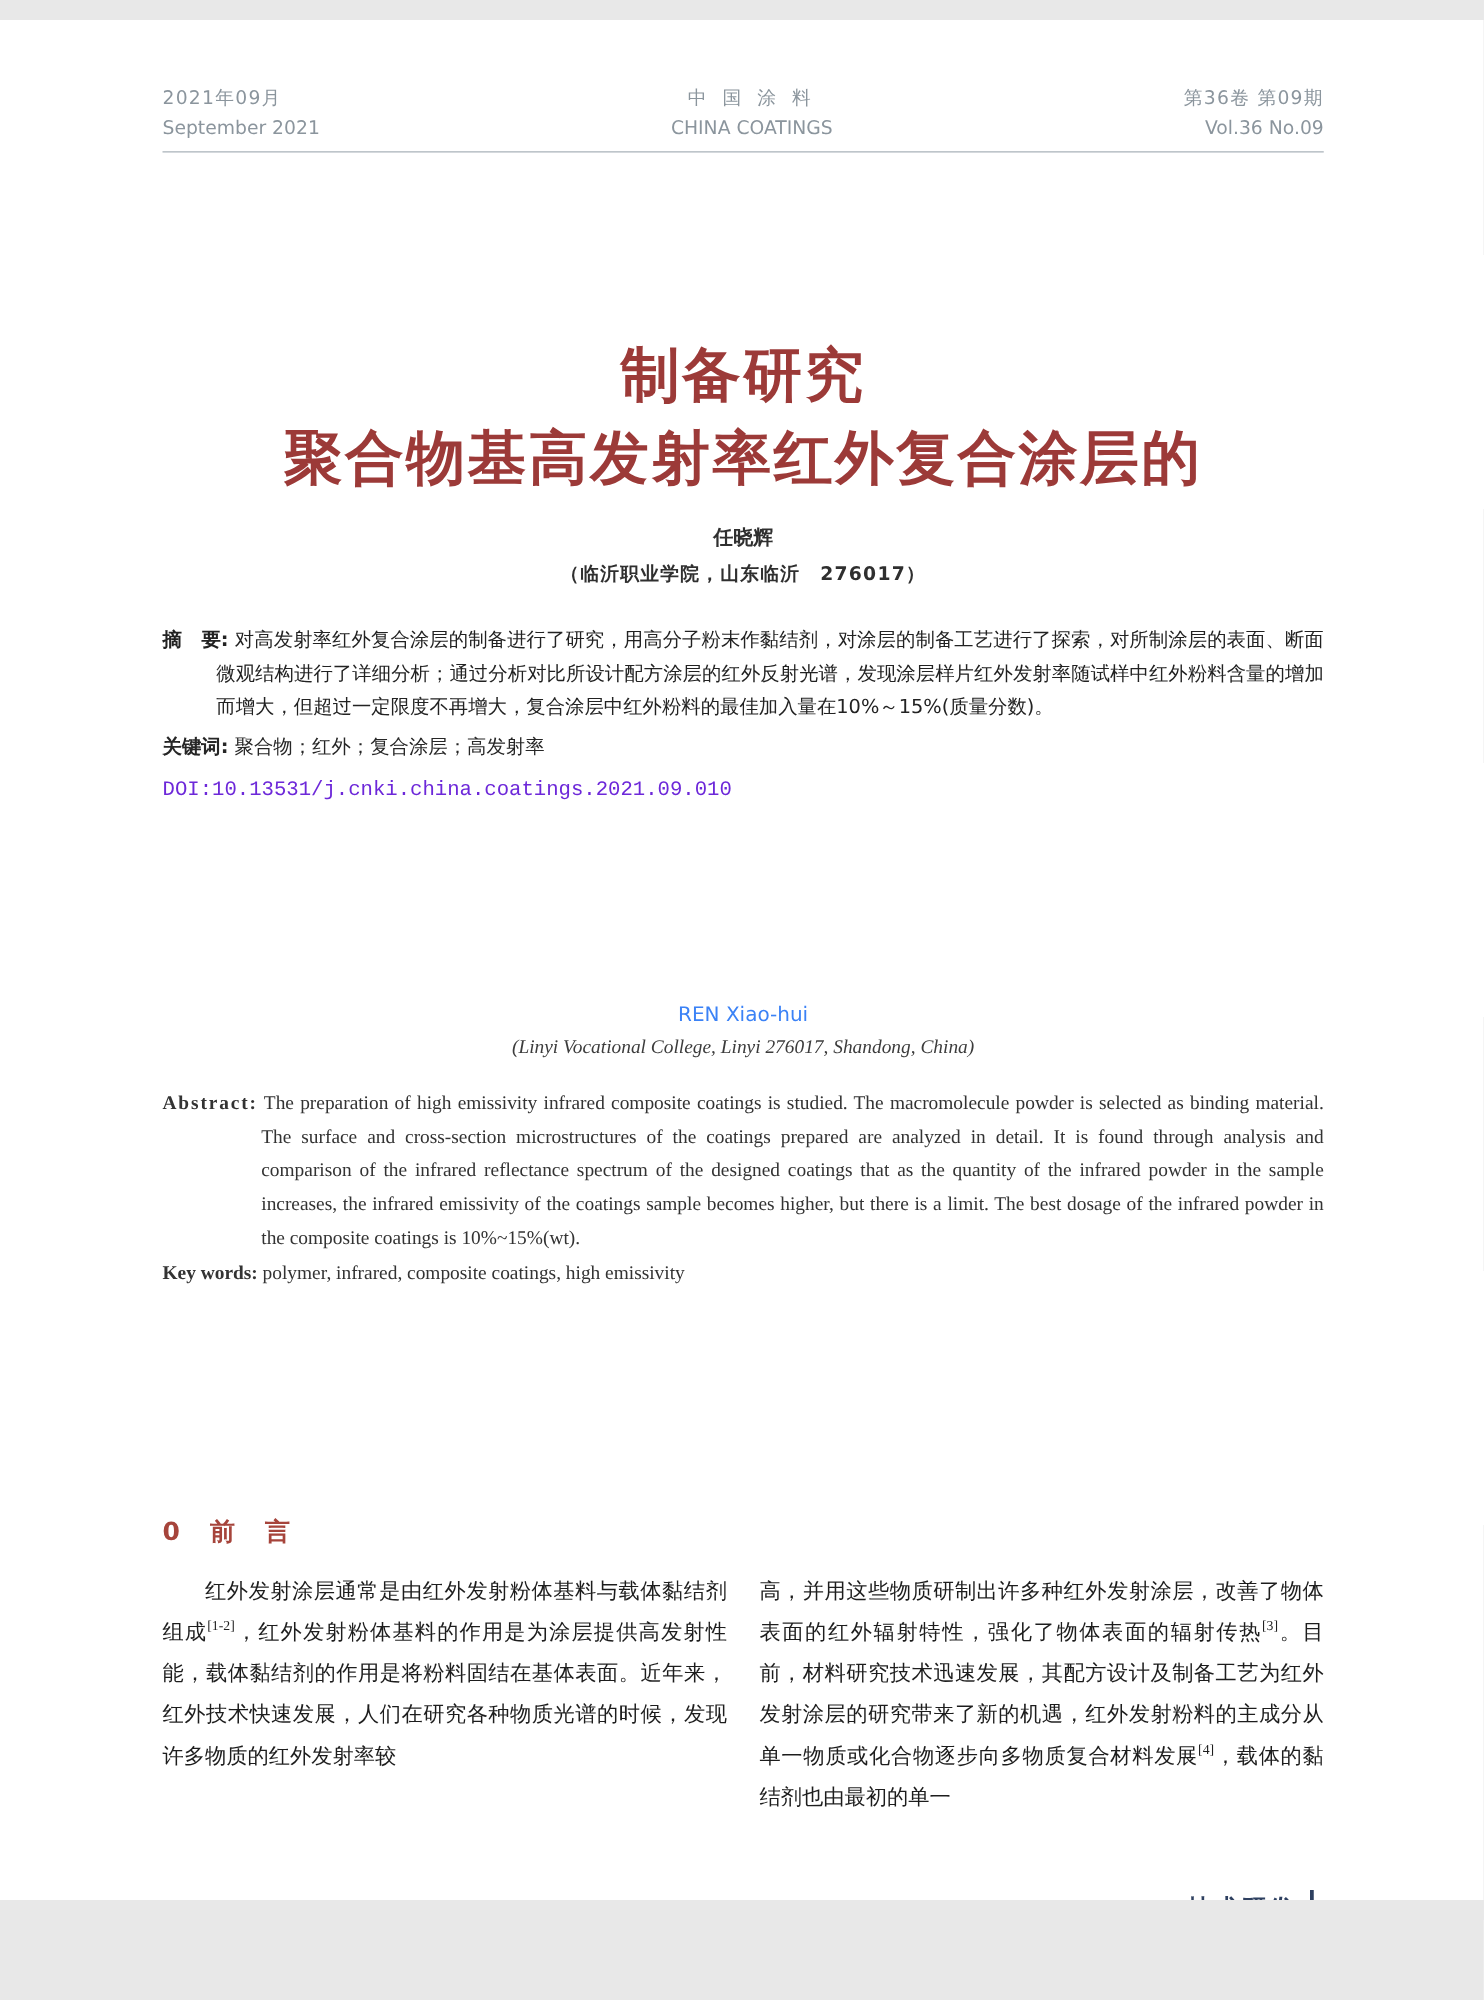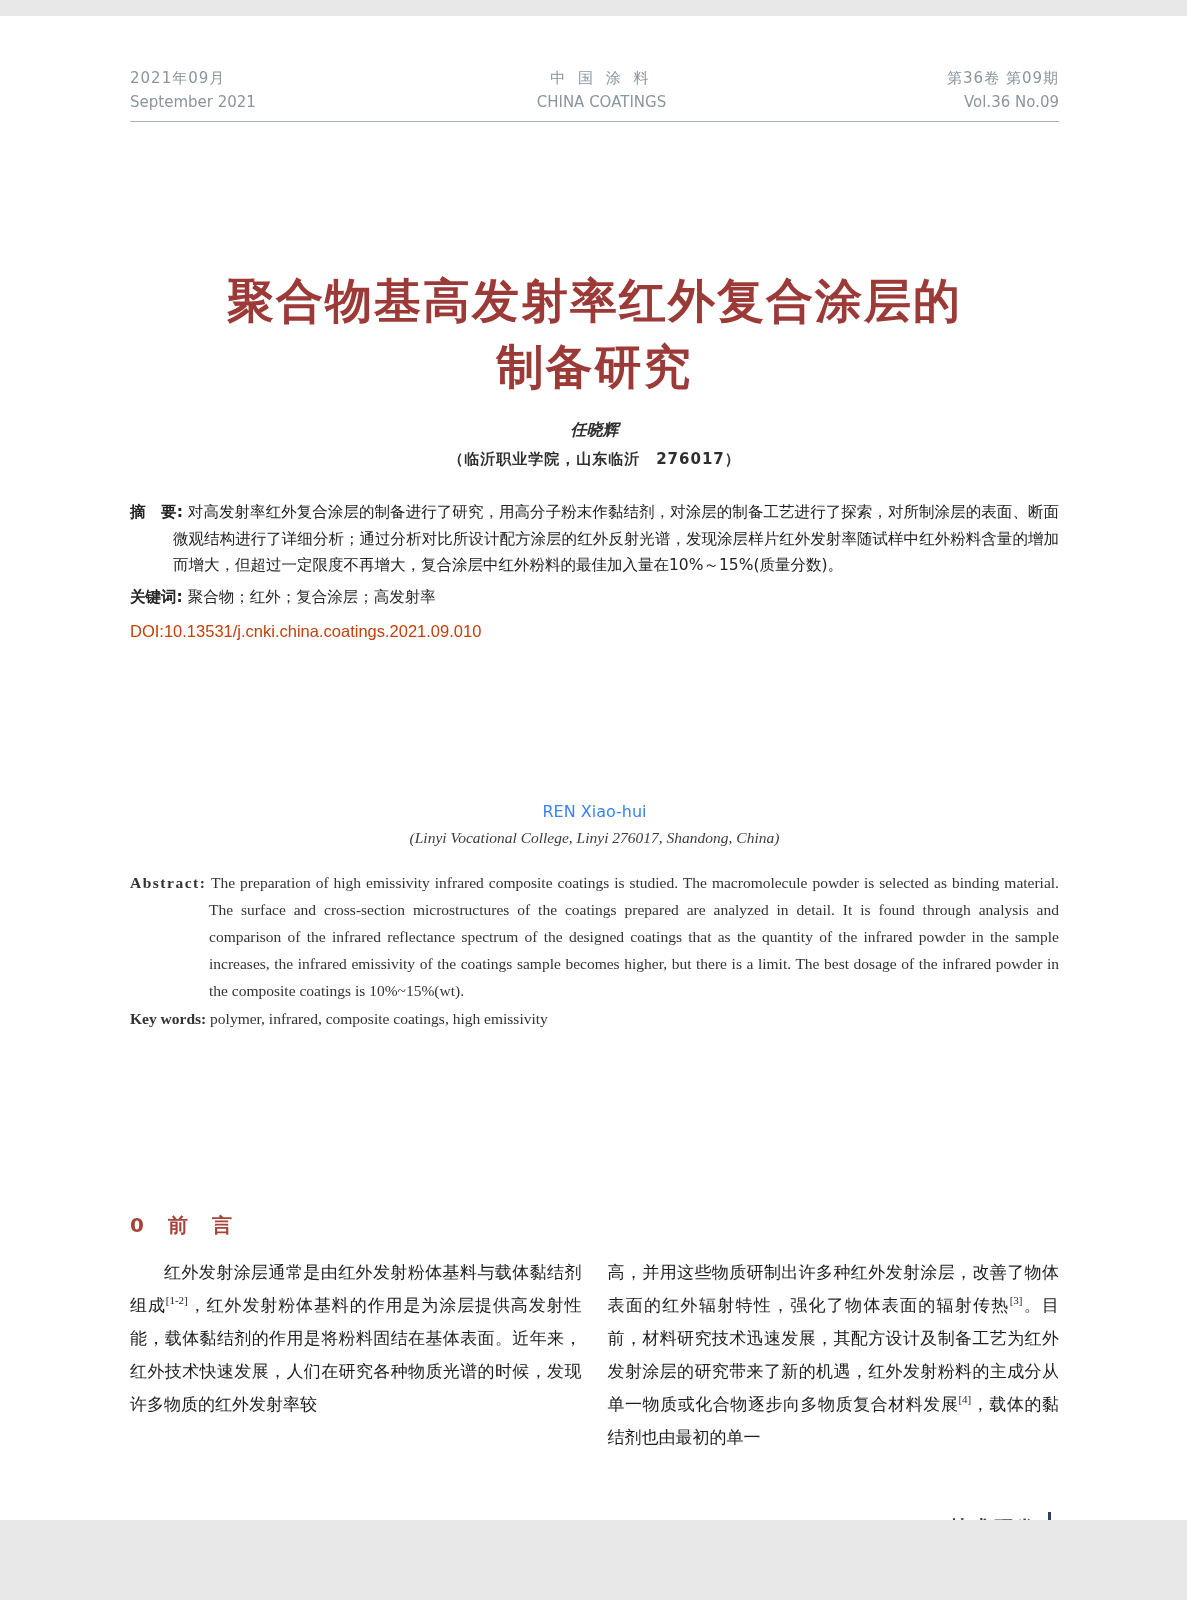--- a/index.html
+++ b/index.html
@@ -34,21 +34,21 @@
 
   
   .cn-title-block { top: 252px; text-align: center; }
   .cn-title {
     color: #9c3a38;
     font-weight: bold;
     font-size: 47px;
     line-height: 66px;
     letter-spacing: 2px;
   }
-  .cn-author { margin-top: 20px; font-size: 16px; font-weight: bold; color: #2f2f2f; font-style: italic; }
+  .cn-author { margin-top: 20px; font-size: 16px; font-weight: bold; color: #2f2f2f; }
   .cn-affiliation { margin-top: 9px; font-size: 15px; font-weight: bold; color: #2f2f2f; letter-spacing: 1px; }
 
   
   .cn-meta { top: 483px; }
   .hang-cn {
     margin: 0;
     padding-left: 43px;
     text-indent: -43px;
     font-size: 15.5px;
     line-height: 26.5px;
@@ -59,23 +59,23 @@
   .kw-cn { margin-top: 5px; font-size: 15.5px; line-height: 26px; }
   .kw-cn .lbl { font-weight: bold; }
   .ids-row {
     margin-top: 11px;
     display: flex;
     justify-content: space-between;
     font-size: 15.5px;
   }
   .doi-line {
     margin-top: 12px;
-    font-family: Liberation Sans, sans-serif;
+    font-family: Liberation Mono, monospace;
     font-size: 16.5px;
-    color: #c2410c;
+    color: #6d28d9;
   }
 
   
   .en-block { top: 772px; text-align: center; }
   .en-title {
     font-family: "Liberation Serif", "DejaVu Serif", serif;
     color: #9c3a38;
     font-weight: bold;
     font-size: 30px;
     line-height: 50px;
@@ -190,22 +190,22 @@
       <div class="en">CHINA COATINGS</div>
     </div>
     <div class="col-r">
       <div class="cn">第36卷 第09期</div>
       <div class="en">Vol.36  No.09</div>
     </div>
   </div>
 
   <div class="abs cn-title-block">
     <div class="cn-title">
+      <div>制备研究</div>
       <div>聚合物基高发射率红外复合涂层的</div>
-      <div>制备研究</div>
     </div>
     <div class="cn-author">任晓辉</div>
     <div class="cn-affiliation">（临沂职业学院，山东临沂　276017）</div>
   </div>
 
   <div class="abs cn-meta">
     <p class="hang-cn"><span class="lbl">摘　要:</span> <span>对高发射率红外复合涂层的制备进行了研究，用高分子粉末作黏结剂，对涂层的制备工艺进行了探索，对所制涂层的表面、断面微观结构进行了详细分析；通过分析对比所设计配方涂层的红外反射光谱，发现涂层样片红外发射率随试样中红外粉料含量的增加而增大，但超过一定限度不再增大，复合涂层中红外粉料的最佳加入量在10%～15%(质量分数)。</span></p>
     <div class="kw-cn"><span class="lbl">关键词:</span><span> 聚合物；红外；复合涂层；高发射率</span></div>
     <div class="doi-line">DOI:10.13531/j.cnki.china.coatings.2021.09.010</div>
   </div>

